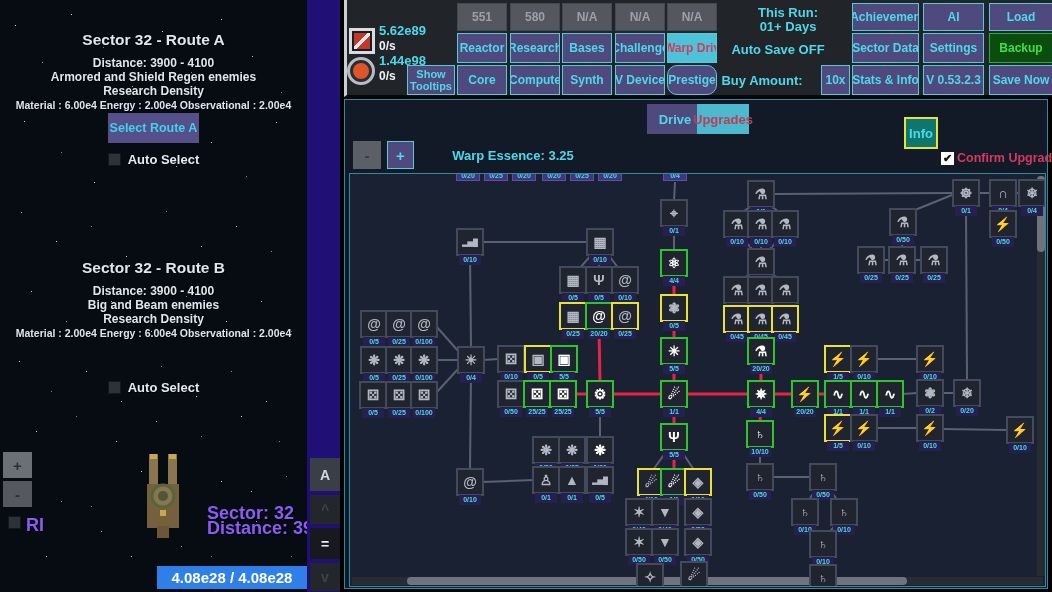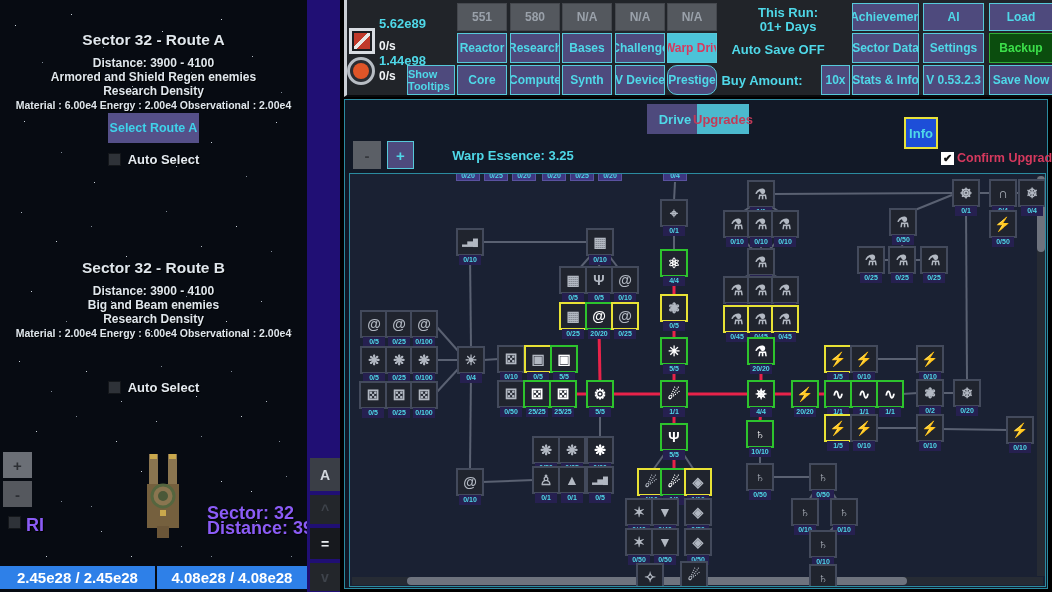--- a/index.html
+++ b/index.html
@@ -35,21 +35,21 @@
 #ricon2{position:absolute;left:0px;top:57px;width:28px;height:28px;background:#2a2d33;border:3px solid #b8bdc4;border-radius:50%;display:flex;align-items:center;justify-content:center}
 #ricon2 .orb{width:16px;height:16px;background:#e05528;border-radius:50%}
 
 #mainpanel{position:absolute;left:344px;top:99px;width:704px;height:490px;background:#121927;border:1px solid #2b8ba0}
 .tab{position:absolute;top:4px;height:30px;display:flex;align-items:center;justify-content:center;font-weight:bold;font-size:13px}
 .tab.drive{background:#4e4a7d;color:#4fd8e8}
 .tab.upg{background:#4bb9ce;color:#c23a58}
 #essence{position:absolute;left:68px;top:48px;width:200px;text-align:center;color:#4fd8e8;font-weight:bold;font-size:13px}
 #minusbtn{position:absolute;left:8px;top:41px;width:28px;height:28px;background:#5b5f66;color:#35383d;font-weight:bold;font-size:15px;display:flex;align-items:center;justify-content:center}
 #plusbtn{position:absolute;left:42px;top:41px;width:27px;height:28px;background:#4e4a7d;border:1px solid #56c9da;color:#4fd8e8;font-weight:bold;font-size:15px;display:flex;align-items:center;justify-content:center}
-#infobtn{position:absolute;left:559px;top:17px;width:34px;height:32px;background:#1d4ed8;border:2px solid #e8e23a;color:#4fd8e8;font-weight:bold;font-size:13px;display:flex;align-items:center;justify-content:center}
+#infobtn{position:absolute;left:559px;top:17px;width:34px;height:32px;background:#0f766e;border:2px solid #e8e23a;color:#4fd8e8;font-weight:bold;font-size:13px;display:flex;align-items:center;justify-content:center}
 #confirm{position:absolute;left:596px;top:51px;display:flex;align-items:center;gap:3px}
 #confirm .box{width:13px;height:13px;background:#fff;color:#111;font-size:11px;line-height:13px;text-align:center;font-weight:bold}
 #confirm .lab{color:#d6395e;font-weight:bold;font-size:12.5px;white-space:nowrap}
 
 #tree{position:absolute;left:4px;top:73px;width:697px;height:414px;background:#1a2133;border:1px solid #2b8ba0;overflow:hidden}
 #edges{position:absolute;left:0;top:0}
 .chip{position:absolute;top:-4px;width:24px;height:11px;background:#3d3680;border:1px solid #5a52a0;color:#4fd8e8;font-size:7px;line-height:10px;text-align:center;font-weight:bold}
 .node{position:absolute;width:28px;height:28px;background:#20242e;border:2px solid #434a5c;display:flex;align-items:center;justify-content:center}
 .node.yb{border-color:#e8e235}
 .node.gb{border-color:#2dc42d}
@@ -101,39 +101,38 @@
       <rect x="25" y="2" width="7" height="5" fill="#c9a84c"></rect>
       <rect x="3" y="32" width="32" height="44" fill="#75603e"></rect>
       <circle cx="19" cy="44" r="11" fill="#8a7550" stroke="#55663f" stroke-width="3"></circle>
       <circle cx="19" cy="44" r="5" fill="#4a5838"></circle>
       <rect x="13" y="74" width="12" height="12" fill="#6b5638"></rect>
       <rect x="16" y="58" width="6" height="6" fill="#c9a84c"></rect>
     </svg>
     <div class="hudtxt" style="left:207px;top:503px" data-name="hud-sector">Sector: 32</div>
     <div class="hudtxt" style="left:207px;top:518px" data-name="hud-distance">Distance: 3900.01</div>
 
-    <div class="bar" style="left:0;width:155px" data-name="resource-bar-left">2.45e28 / 2.45e28</div>
     <div class="bar" style="left:157px;width:150px" data-name="resource-bar-right">4.08e28 / 4.08e28</div>
   </div>
 
   <div id="strip" data-name="panel-divider"></div>
 
   <div id="toolbar" data-name="top-toolbar">
     <div id="ricon1" data-name="flag-icon">
         <div class="diag"></div>
       </div>
-    <div class="resval" style="left:32px;top:16px" data-name="resource-1-value">5.62e89</div>
+    <div class="resval" style="left:32px;top:23px" data-name="resource-1-value">5.62e89</div>
     <div class="resrate" style="left:32px;top:39px" data-name="resource-1-rate">0/s</div>
     <div id="ricon2" data-name="orb-icon">
         <div class="orb"></div>
       </div>
     <div class="resval" style="left:32px;top:53px" data-name="resource-2-value">1.44e98</div>
     <div class="resrate" style="left:32px;top:69px" data-name="resource-2-rate">0/s</div>
 
-    <div class="btn pbtn" style="left:60px;top:65px;width:48px;height:30px;font-size:11px;text-align:left;white-space:normal;line-height:1.1" data-name="show-tooltips-button">Show Tooltips</div>
+    <div class="btn pbtn" style="left:60px;top:65px;width:48px;height:30px;font-size:11px;text-align:center;white-space:normal;line-height:1.1" data-name="show-tooltips-button">Show Tooltips</div>
 
     <div class="ttxt" style="left:380px;top:5px;width:122px" data-name="this-run-label">This Run:</div>
     <div class="ttxt" style="left:380px;top:19px;width:122px" data-name="this-run-value">01+ Days</div>
     <div class="ttxt" style="left:360px;top:42px;width:142px" data-name="auto-save-status">Auto Save OFF</div>
     <div class="ttxt" style="left:360px;top:73px;width:110px" data-name="buy-amount-label">Buy Amount:</div>
     <div class="btn pbtn" style="left:474px;top:65px;width:29px;height:30px" data-name="buy-amount-button">10x</div>
   <div class="btn gbtn" data-name="slot-button-551-0" style="left: 110px; top: 3px; width: 50px; height: 28px;">551</div>
       <div class="btn gbtn" data-name="slot-button-580-1" style="left: 163px; top: 3px; width: 50px; height: 28px;">580</div>
       <div class="btn gbtn" data-name="slot-button-n-a-2" style="left: 215px; top: 3px; width: 50px; height: 28px;">N/A</div>
       <div class="btn gbtn" data-name="slot-button-n-a-3" style="left: 268px; top: 3px; width: 50px; height: 28px;">N/A</div>

